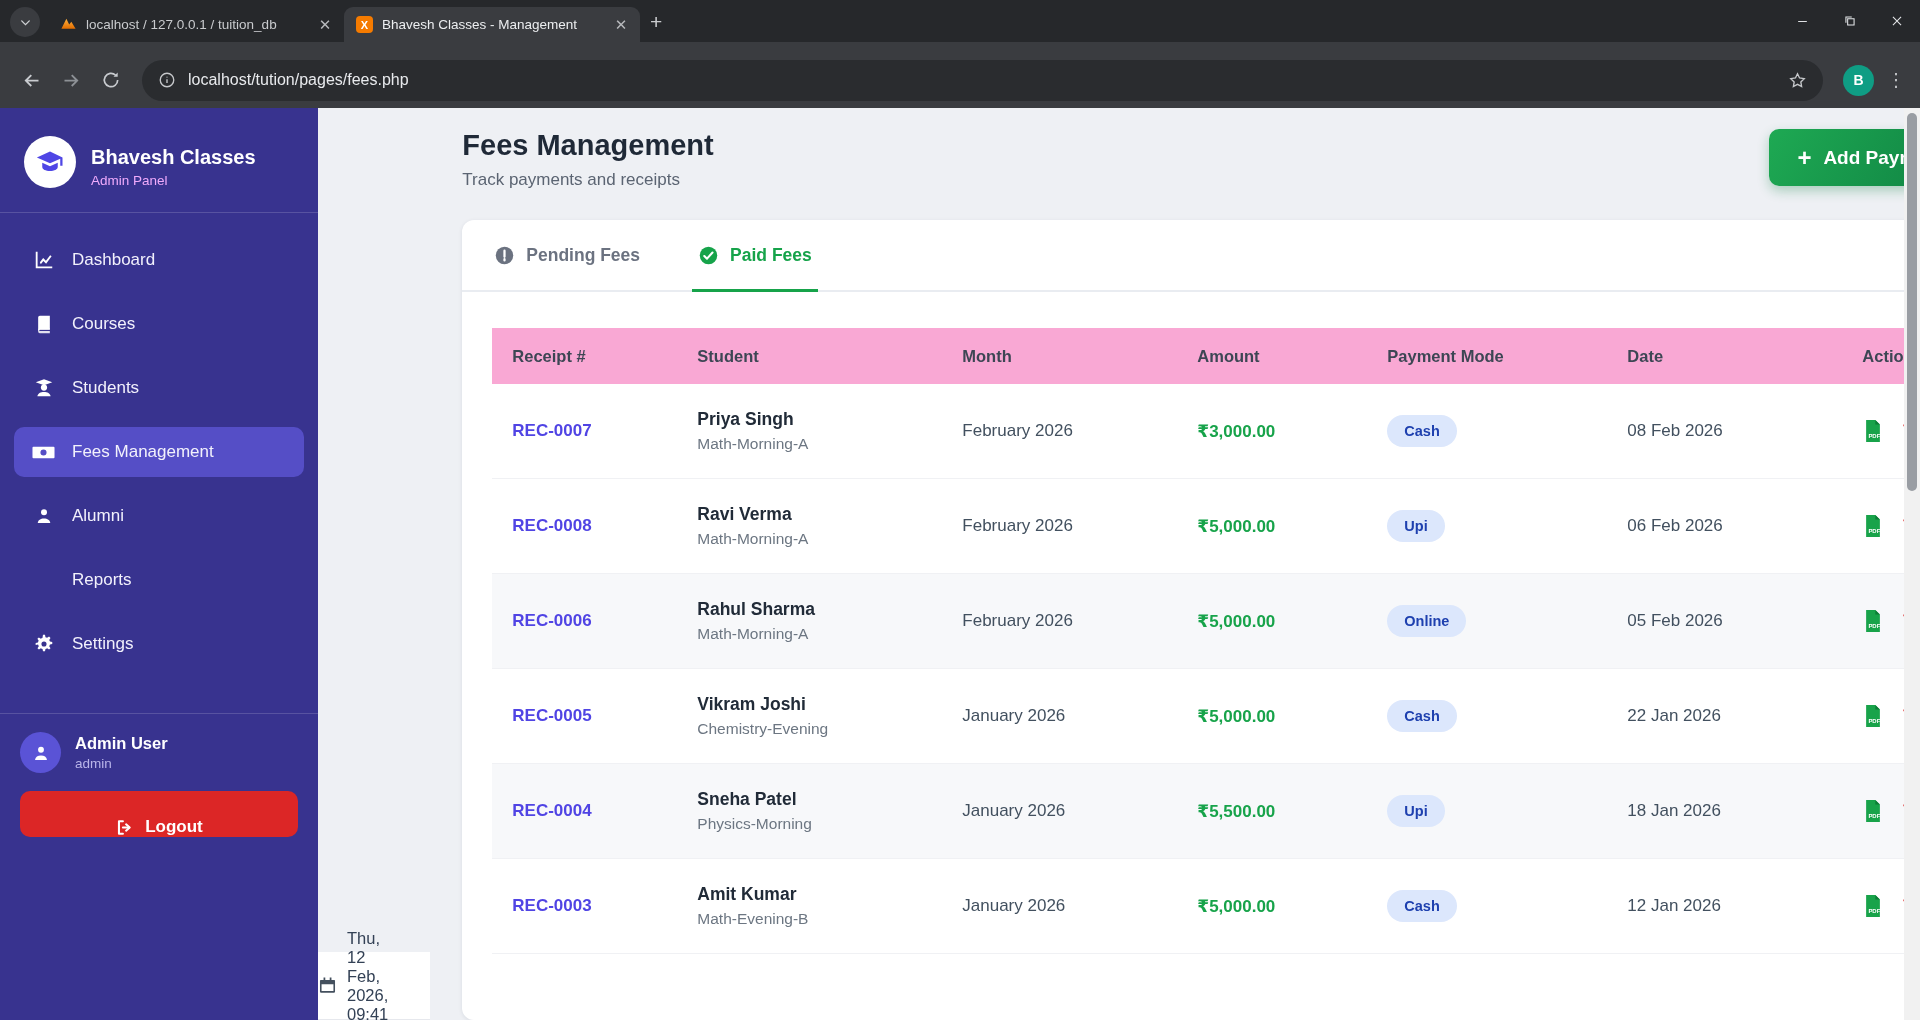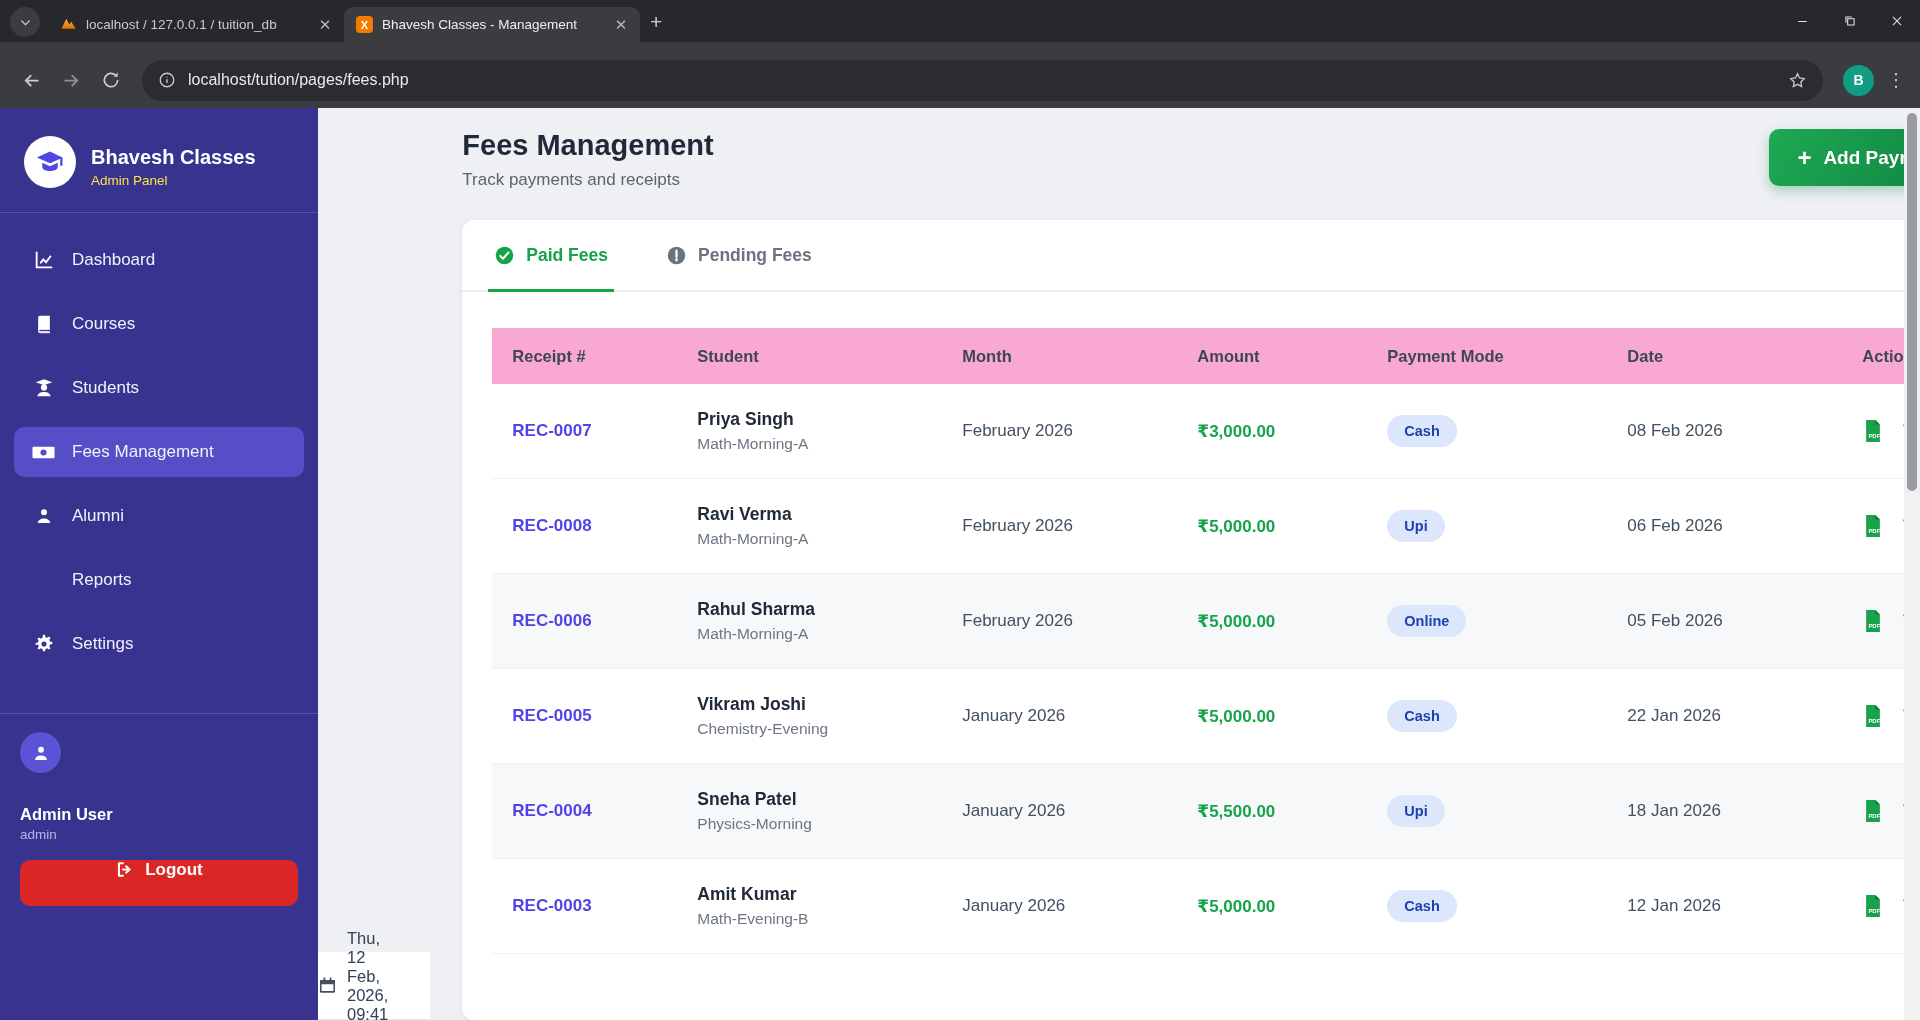--- a/index.html
+++ b/index.html
@@ -34,36 +34,36 @@
 
   
   .app { position: absolute; top: 108px; left: 0; width: 1920px; height: 912px; display: flex; }
 
   
   .sidebar { width: 318px; background: #38338f; color: #fff; flex: 0 0 auto; display: flex; flex-direction: column; }
   .brand { display: flex; align-items: flex-end; gap: 15px; padding: 28px 24px 24px; }
   .brand-logo { width: 52px; height: 52px; border-radius: 50%; background: #fff; display: flex;
     align-items: center; justify-content: center; flex: 0 0 auto; }
   .brand-title { font-size: 20px; font-weight: bold; }
-  .brand-sub { font-size: 13.5px; color: #fde047; margin-top: 4px; }
+  .brand-sub { font-size: 13.5px; color: #f0abfc; margin-top: 4px; }
   .sep { border-top: 1px solid rgba(255,255,255,0.16); }
   .nav { padding: 22px 14px 0; }
   .nav-item { height: 50px; margin-bottom: 14px; display: flex; align-items: center; gap: 17px;
     padding: 0 18px; border-radius: 10px; font-size: 17px; color: #f2f1fc; }
   .nav-item.active { background: #554ec6; }
   .nav-icon { width: 23px; height: 23px; display: inline-flex; align-items: center; justify-content: center; flex: 0 0 auto; }
   .sb-footer { margin-top: 30px; border-top: 1px solid rgba(255,255,255,0.16); padding: 18px 20px 0; }
-  .user-row { display: flex; gap: 32px; flex-direction: column; }
+  .user-row { display: flex; align-items: center; gap: 14px; }
   .user-avatar { width: 41px; height: 41px; border-radius: 50%; background: #5a53d6; display: flex;
     align-items: center; justify-content: center; flex: 0 0 auto; }
   .user-name { font-size: 16.5px; font-weight: bold; }
   .user-role { font-size: 13.5px; color: #b9b5ea; margin-top: 3px; }
   .logout-btn { margin-top: 18px; width: 100%; height: 46px; background: #dc2626; border: none;
     border-radius: 10px; color: #fff; font-size: 17px; font-weight: bold; display: flex;
-    align-items: flex-start; justify-content: center; gap: 11px; font-family: inherit; }
+    align-items: flex-end; justify-content: center; gap: 11px; font-family: inherit; }
 
   
   .main { flex: 1; display: flex; background: #eef0f4; position: relative; align-items: flex-end; }
   .topbar { height: 68px; background: #fff; border-bottom: 1px solid #e6e8ed; display: flex;
     align-items: center; justify-content: flex-end; padding-right: 42px; gap: 10px;
     color: #334155; font-size: 16.5px; }
   .content { padding: 26px 40px 0 32px; }
   .page-head { display: flex; justify-content: space-between; align-items: flex-start; }
   .page-title { font-size: 29px; font-weight: 800; color: #1f2937; }
   .page-sub { font-size: 17px; color: #5b6472; margin-top: 8px; }
@@ -315,37 +315,37 @@
           <div class="page-sub">Track payments and receipts</div>
         </div>
         <button class="add-btn">
           <span class="plus-glyph">+</span>
           <span>Add Payment</span>
         </button>
       </div>
 
       <div class="card">
         <div class="ftabs">
+          <div class="ftab">
+            <span>
+              <svg width="21" height="21" viewBox="0 0 24 24">
+                  <circle cx="12" cy="12" r="10" fill="#6b7280"></circle>
+                  <path d="M12 6.5v7M12 16.3v1.4" stroke="#fff" stroke-width="2.6" stroke-linecap="round"></path>
+                </svg>
+            </span>
+            <span>Pending Fees</span>
+          </div>
           <div class="ftab active">
             <span>
               <svg width="21" height="21" viewBox="0 0 24 24">
                   <circle cx="12" cy="12" r="10" fill="#16a34a"></circle>
                   <path d="M7.2 12.6l3.1 3 6.3-7" fill="none" stroke="#fff" stroke-width="2.4" stroke-linecap="round" stroke-linejoin="round"></path>
                 </svg>
             </span>
             <span>Paid Fees</span>
-          </div>
-          <div class="ftab">
-            <span>
-              <svg width="21" height="21" viewBox="0 0 24 24">
-                  <circle cx="12" cy="12" r="10" fill="#6b7280"></circle>
-                  <path d="M12 6.5v7M12 16.3v1.4" stroke="#fff" stroke-width="2.6" stroke-linecap="round"></path>
-                </svg>
-            </span>
-            <span>Pending Fees</span>
           </div>
         </div>
 
         <div class="tbl">
           <div class="thead">
             <div>Receipt #</div>
             <div>Student</div>
             <div>Month</div>
             <div>Amount</div>
             <div>Payment Mode</div>

